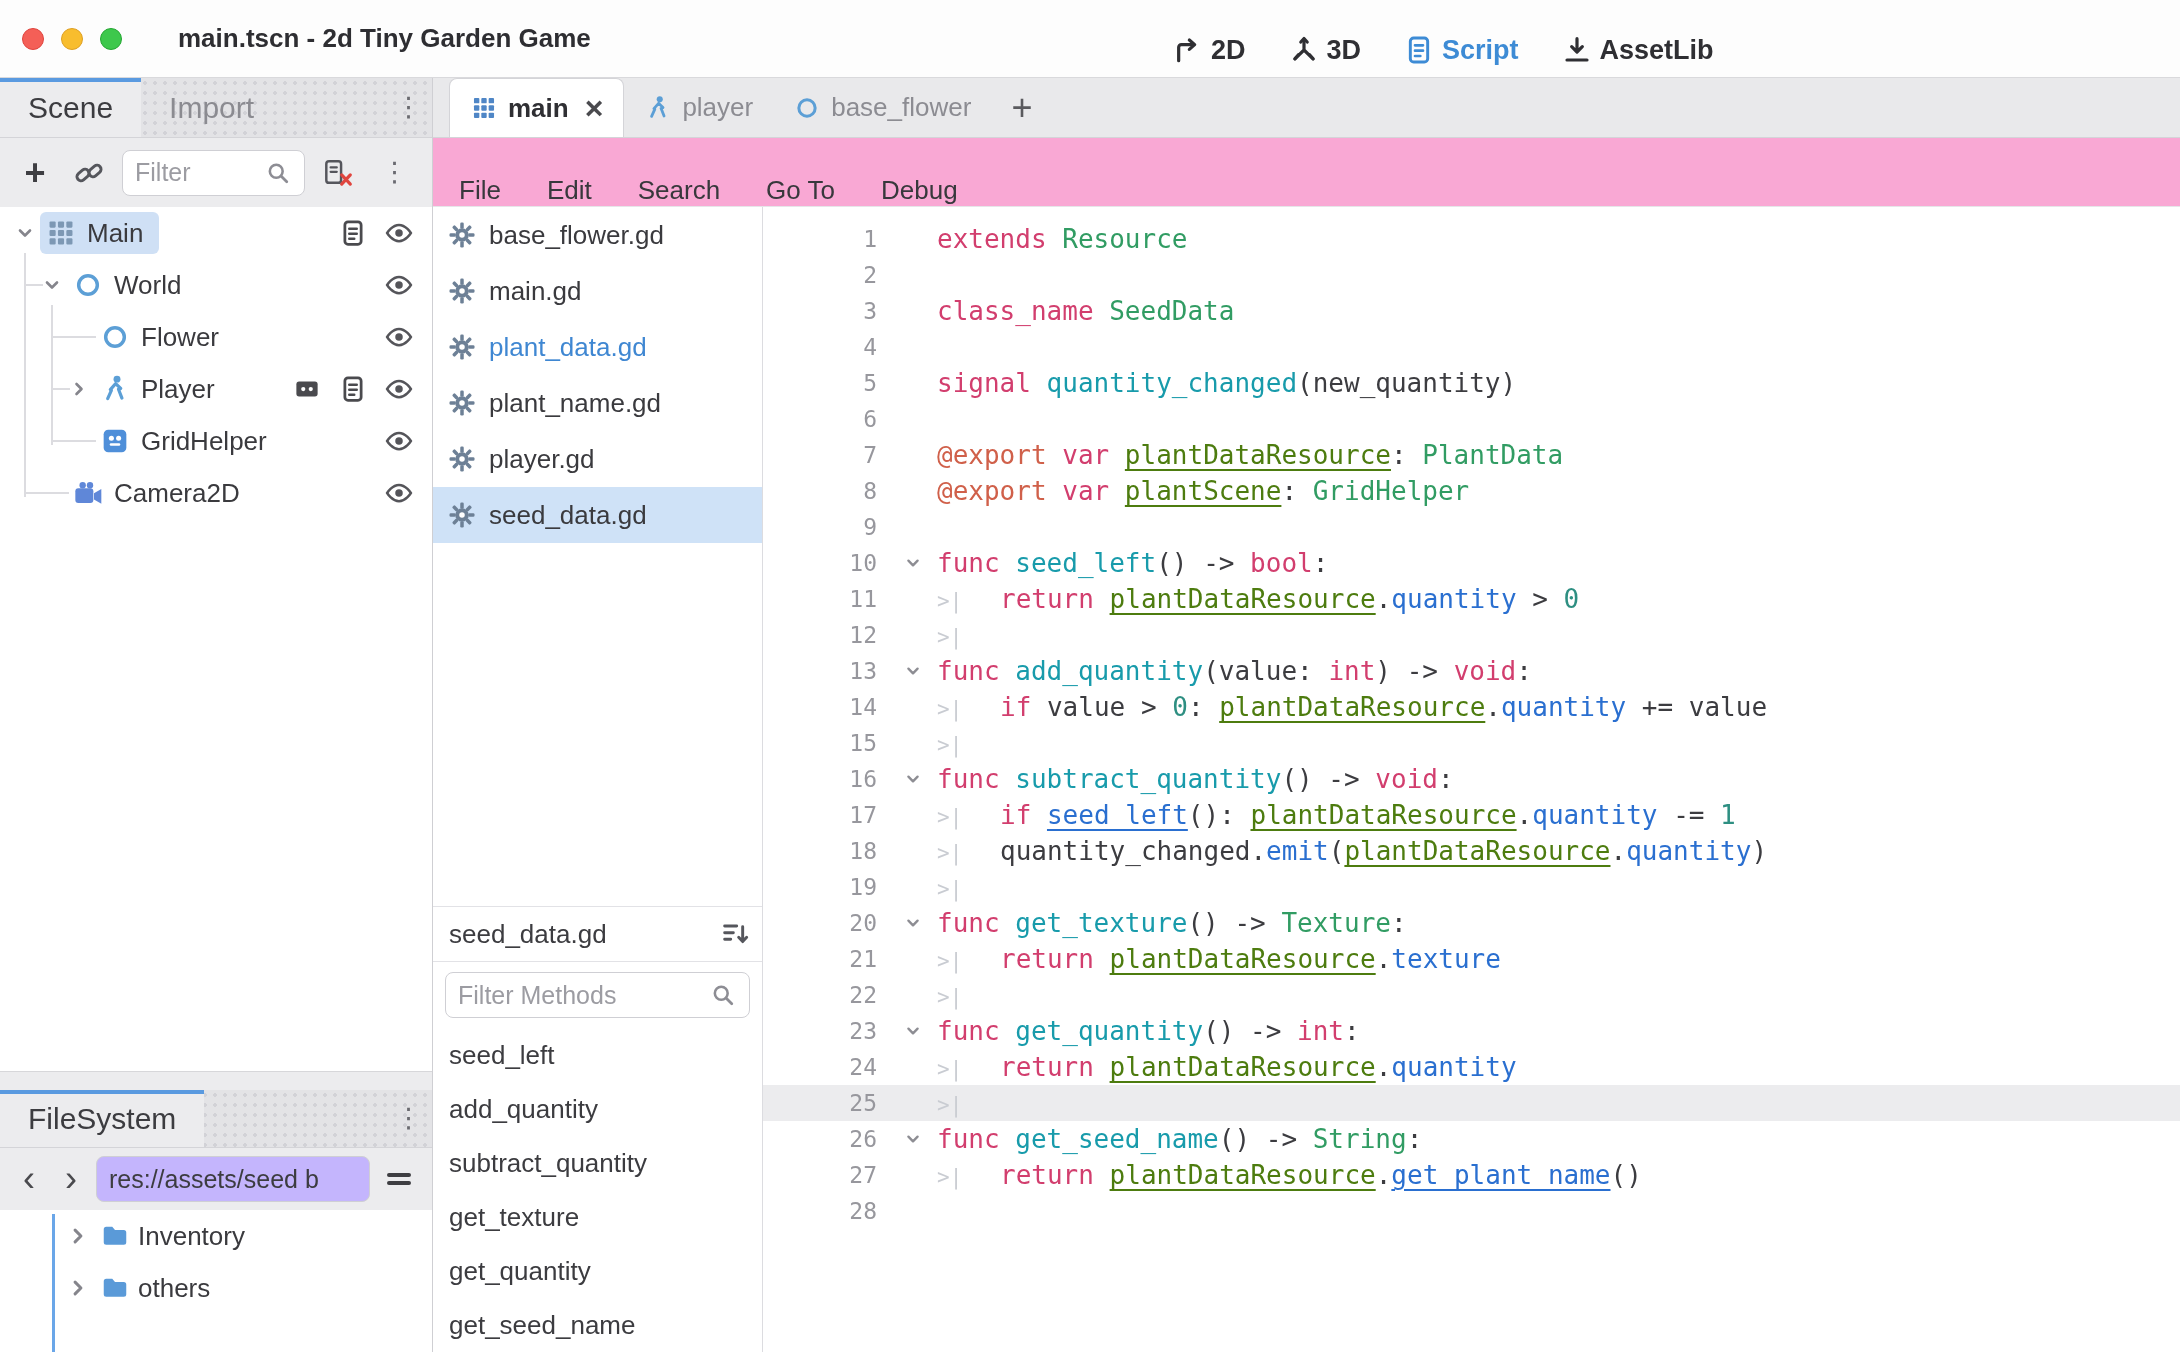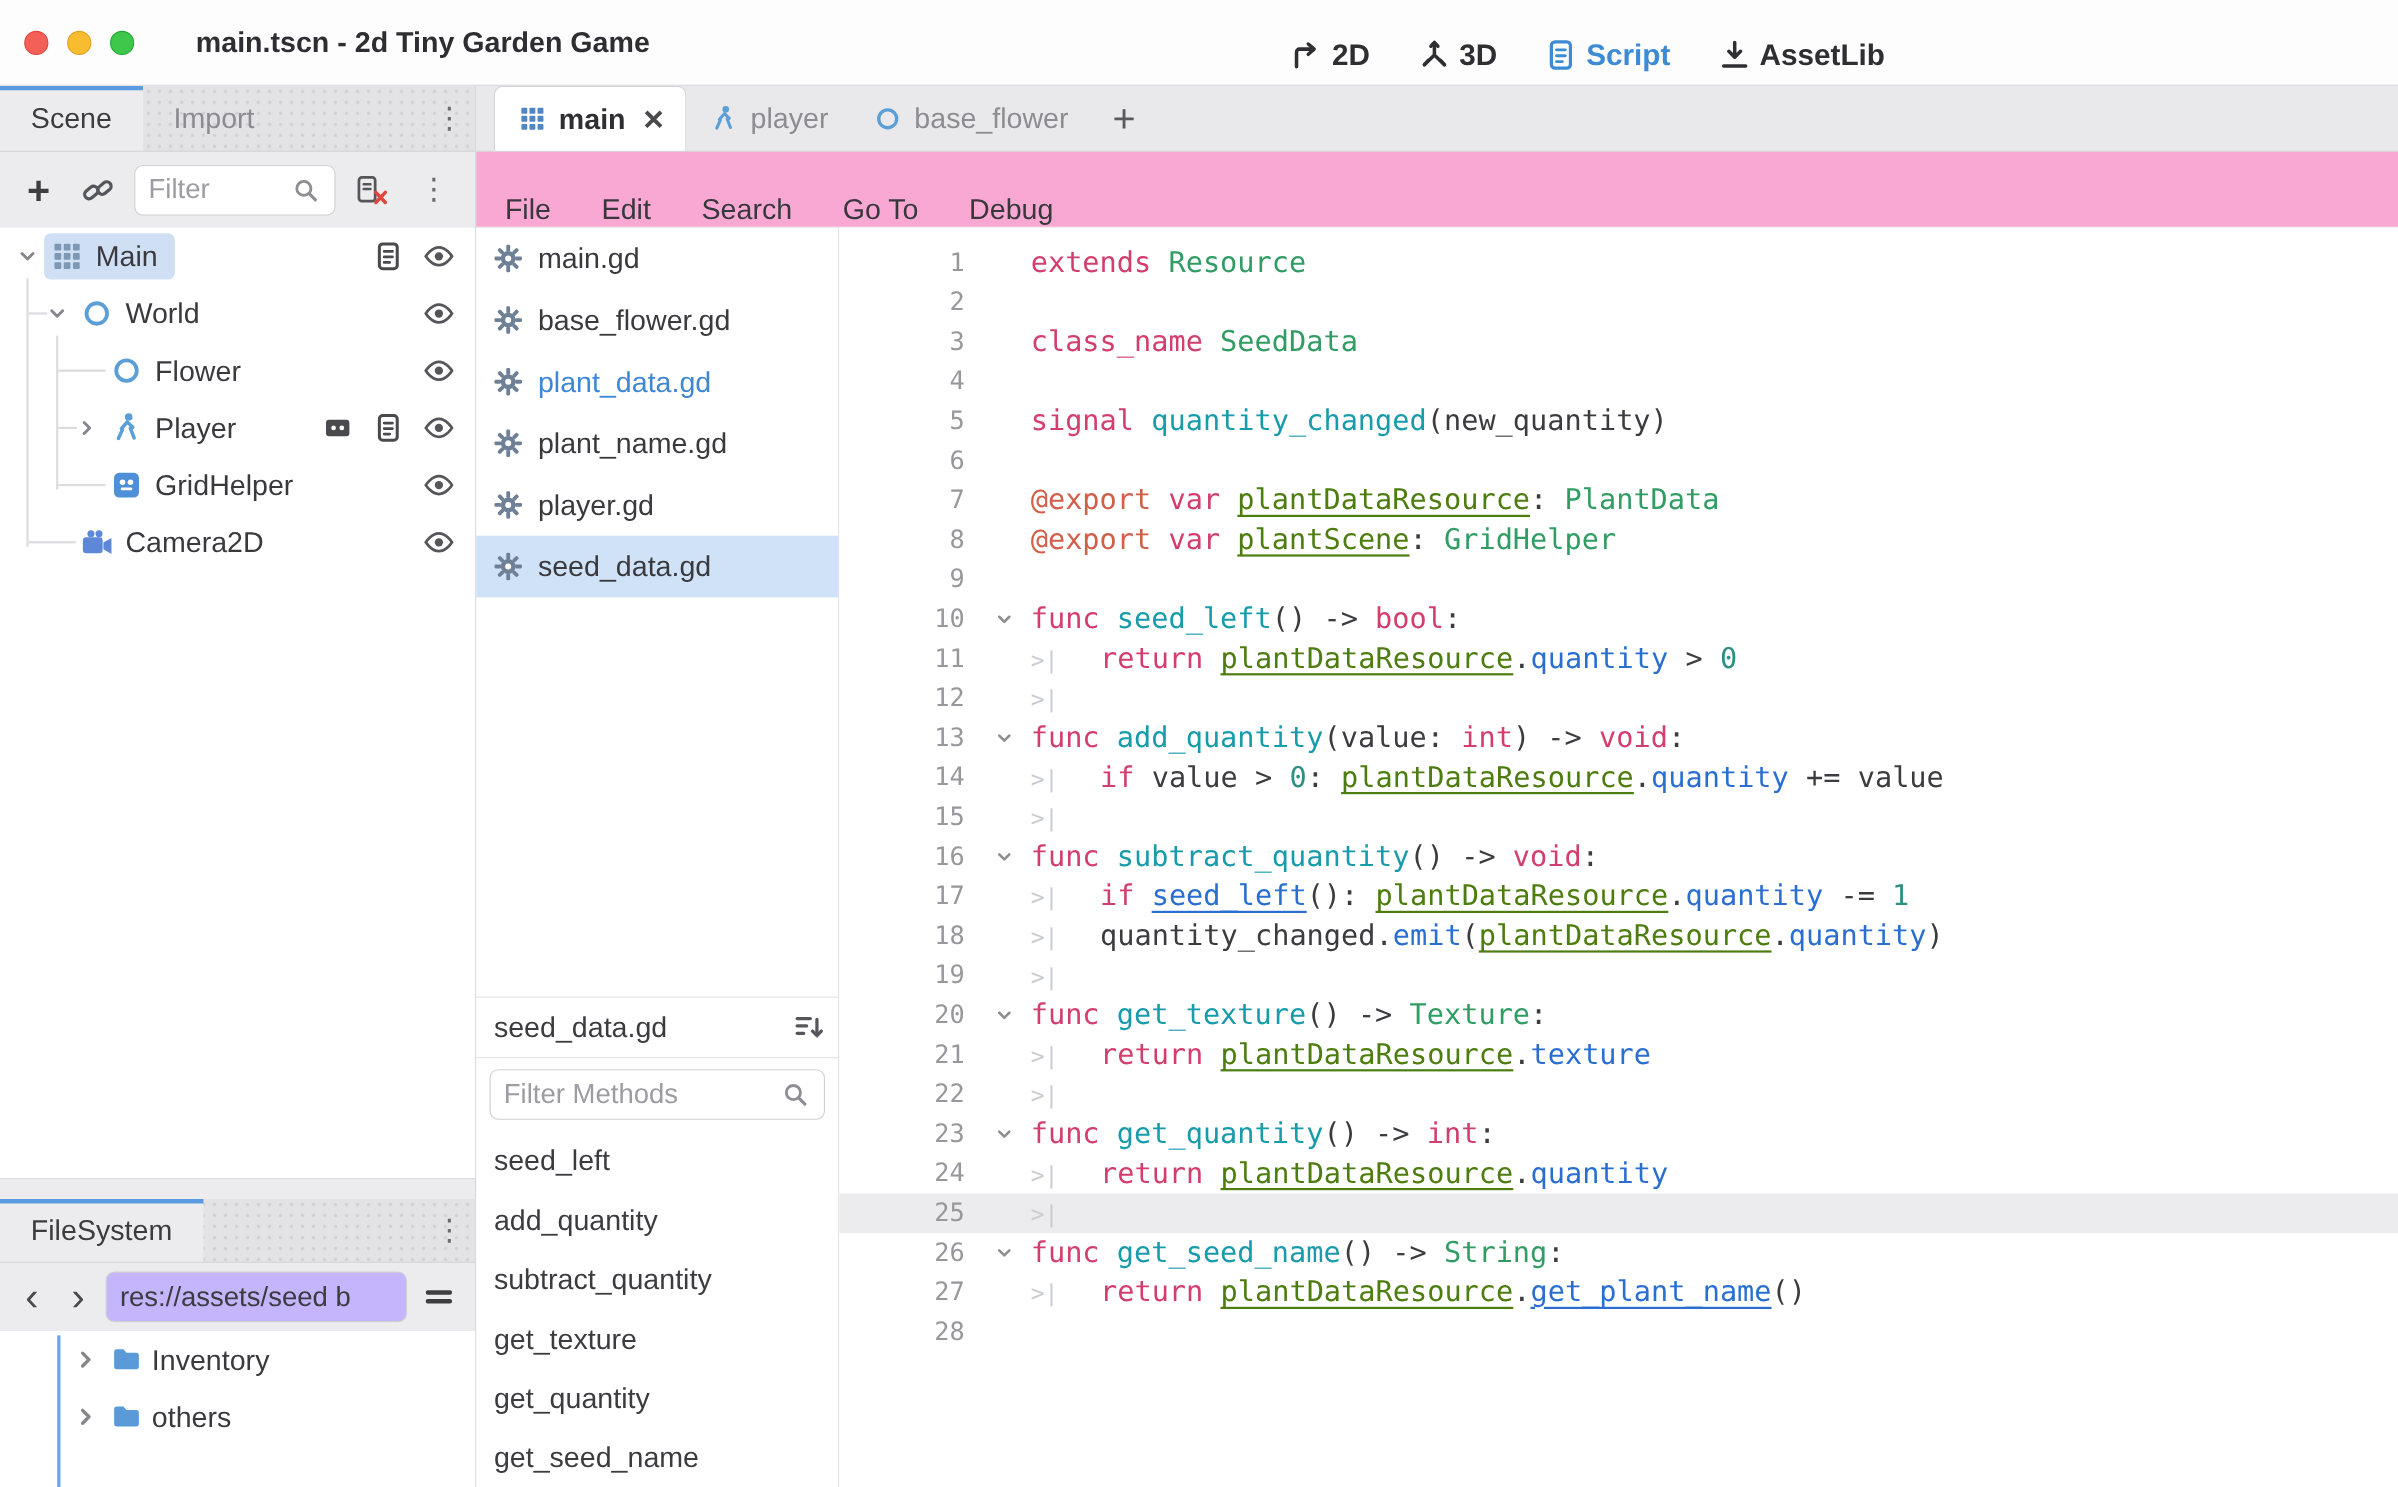--- a/index.html
+++ b/index.html
@@ -34,21 +34,21 @@
 
   .body{flex:1;display:flex;min-height:0}
 
   
   .left-dock{flex:0 0 433px;width:433px;background:#ececee;border-right:1px solid #cfcfd3;
     display:flex;flex-direction:column;min-height:0}
   .dock-tabs{flex:0 0 60px;background:#e3e3e6;border-bottom:1px solid #d4d4d8;
     display:flex;align-items:stretch;position:relative;
     background-image:radial-gradient(circle,#d2d2d7 1.6px,transparent 1.9px);background-size:10px 10px}
   .dock-tabs.short{flex:0 0 58px}
-  .dock-tab{display:flex;align-items:center;padding:0 28px;font-size:26px;color:#8b8b91;position:relative}
+  .dock-tab{display:flex;align-items:center;padding:0 28px;font-size:30px;color:#8b8b91;position:relative}
   .dock-tab.active{background:#ececee;color:#3c3c40;box-shadow:inset 0 4px 0 #5a9ae0}
   .dock-tabs .dots{margin-left:auto;align-self:center}
 
   .scene-toolbar{flex:0 0 69px;display:flex;align-items:center;gap:12px;padding:0 14px;background:#ececee}
   .tb-btn{width:42px;height:42px;display:flex;align-items:center;justify-content:center;color:#4a4a4e}
   .tb-btn .icon{width:32px;height:32px;color:#55565c}
   .plus-glyph{font-size:36px;color:#3e3e42;font-weight:bold;line-height:1}
   .scene-toolbar .filter-box{flex:1}
 
   .scene-tree{flex:1;background:#fff;border-bottom:1px solid #d7d7da;margin-bottom:18px;
@@ -512,40 +512,40 @@
                       <rect x="17" y="10.6" width="5" height="2.8" rx="1"></rect>
                       <rect x="10.6" y="2" width="2.8" height="5" rx="1" transform="rotate(45 12 12)"></rect>
                       <rect x="10.6" y="17" width="2.8" height="5" rx="1" transform="rotate(45 12 12)"></rect>
                       <rect x="2" y="10.6" width="5" height="2.8" rx="1" transform="rotate(45 12 12)"></rect>
                       <rect x="17" y="10.6" width="5" height="2.8" rx="1" transform="rotate(45 12 12)"></rect>
                       <circle cx="12" cy="12" r="5.4"></circle>
                     </g>
                     <circle cx="12" cy="12" r="2.2" fill="#fff"></circle>
                   </svg>
                 </span>
-                <span class="script-label">main.gd</span>
+                <span class="script-label">base_flower.gd</span>
               </div>
               <div class="script-row">
                 <span class="icon ">
                   <svg viewBox="0 0 24 24">
                     <g fill="#6d8096">
                       <rect x="10.6" y="2" width="2.8" height="5" rx="1"></rect>
                       <rect x="10.6" y="17" width="2.8" height="5" rx="1"></rect>
                       <rect x="2" y="10.6" width="5" height="2.8" rx="1"></rect>
                       <rect x="17" y="10.6" width="5" height="2.8" rx="1"></rect>
                       <rect x="10.6" y="2" width="2.8" height="5" rx="1" transform="rotate(45 12 12)"></rect>
                       <rect x="10.6" y="17" width="2.8" height="5" rx="1" transform="rotate(45 12 12)"></rect>
                       <rect x="2" y="10.6" width="5" height="2.8" rx="1" transform="rotate(45 12 12)"></rect>
                       <rect x="17" y="10.6" width="5" height="2.8" rx="1" transform="rotate(45 12 12)"></rect>
                       <circle cx="12" cy="12" r="5.4"></circle>
                     </g>
                     <circle cx="12" cy="12" r="2.2" fill="#fff"></circle>
                   </svg>
                 </span>
-                <span class="script-label">base_flower.gd</span>
+                <span class="script-label">main.gd</span>
               </div>
               <div class="script-row modified">
                 <span class="icon ">
                   <svg viewBox="0 0 24 24">
                     <g fill="#6d8096">
                       <rect x="10.6" y="2" width="2.8" height="5" rx="1"></rect>
                       <rect x="10.6" y="17" width="2.8" height="5" rx="1"></rect>
                       <rect x="2" y="10.6" width="5" height="2.8" rx="1"></rect>
                       <rect x="17" y="10.6" width="5" height="2.8" rx="1"></rect>
                       <rect x="10.6" y="2" width="2.8" height="5" rx="1" transform="rotate(45 12 12)"></rect>

